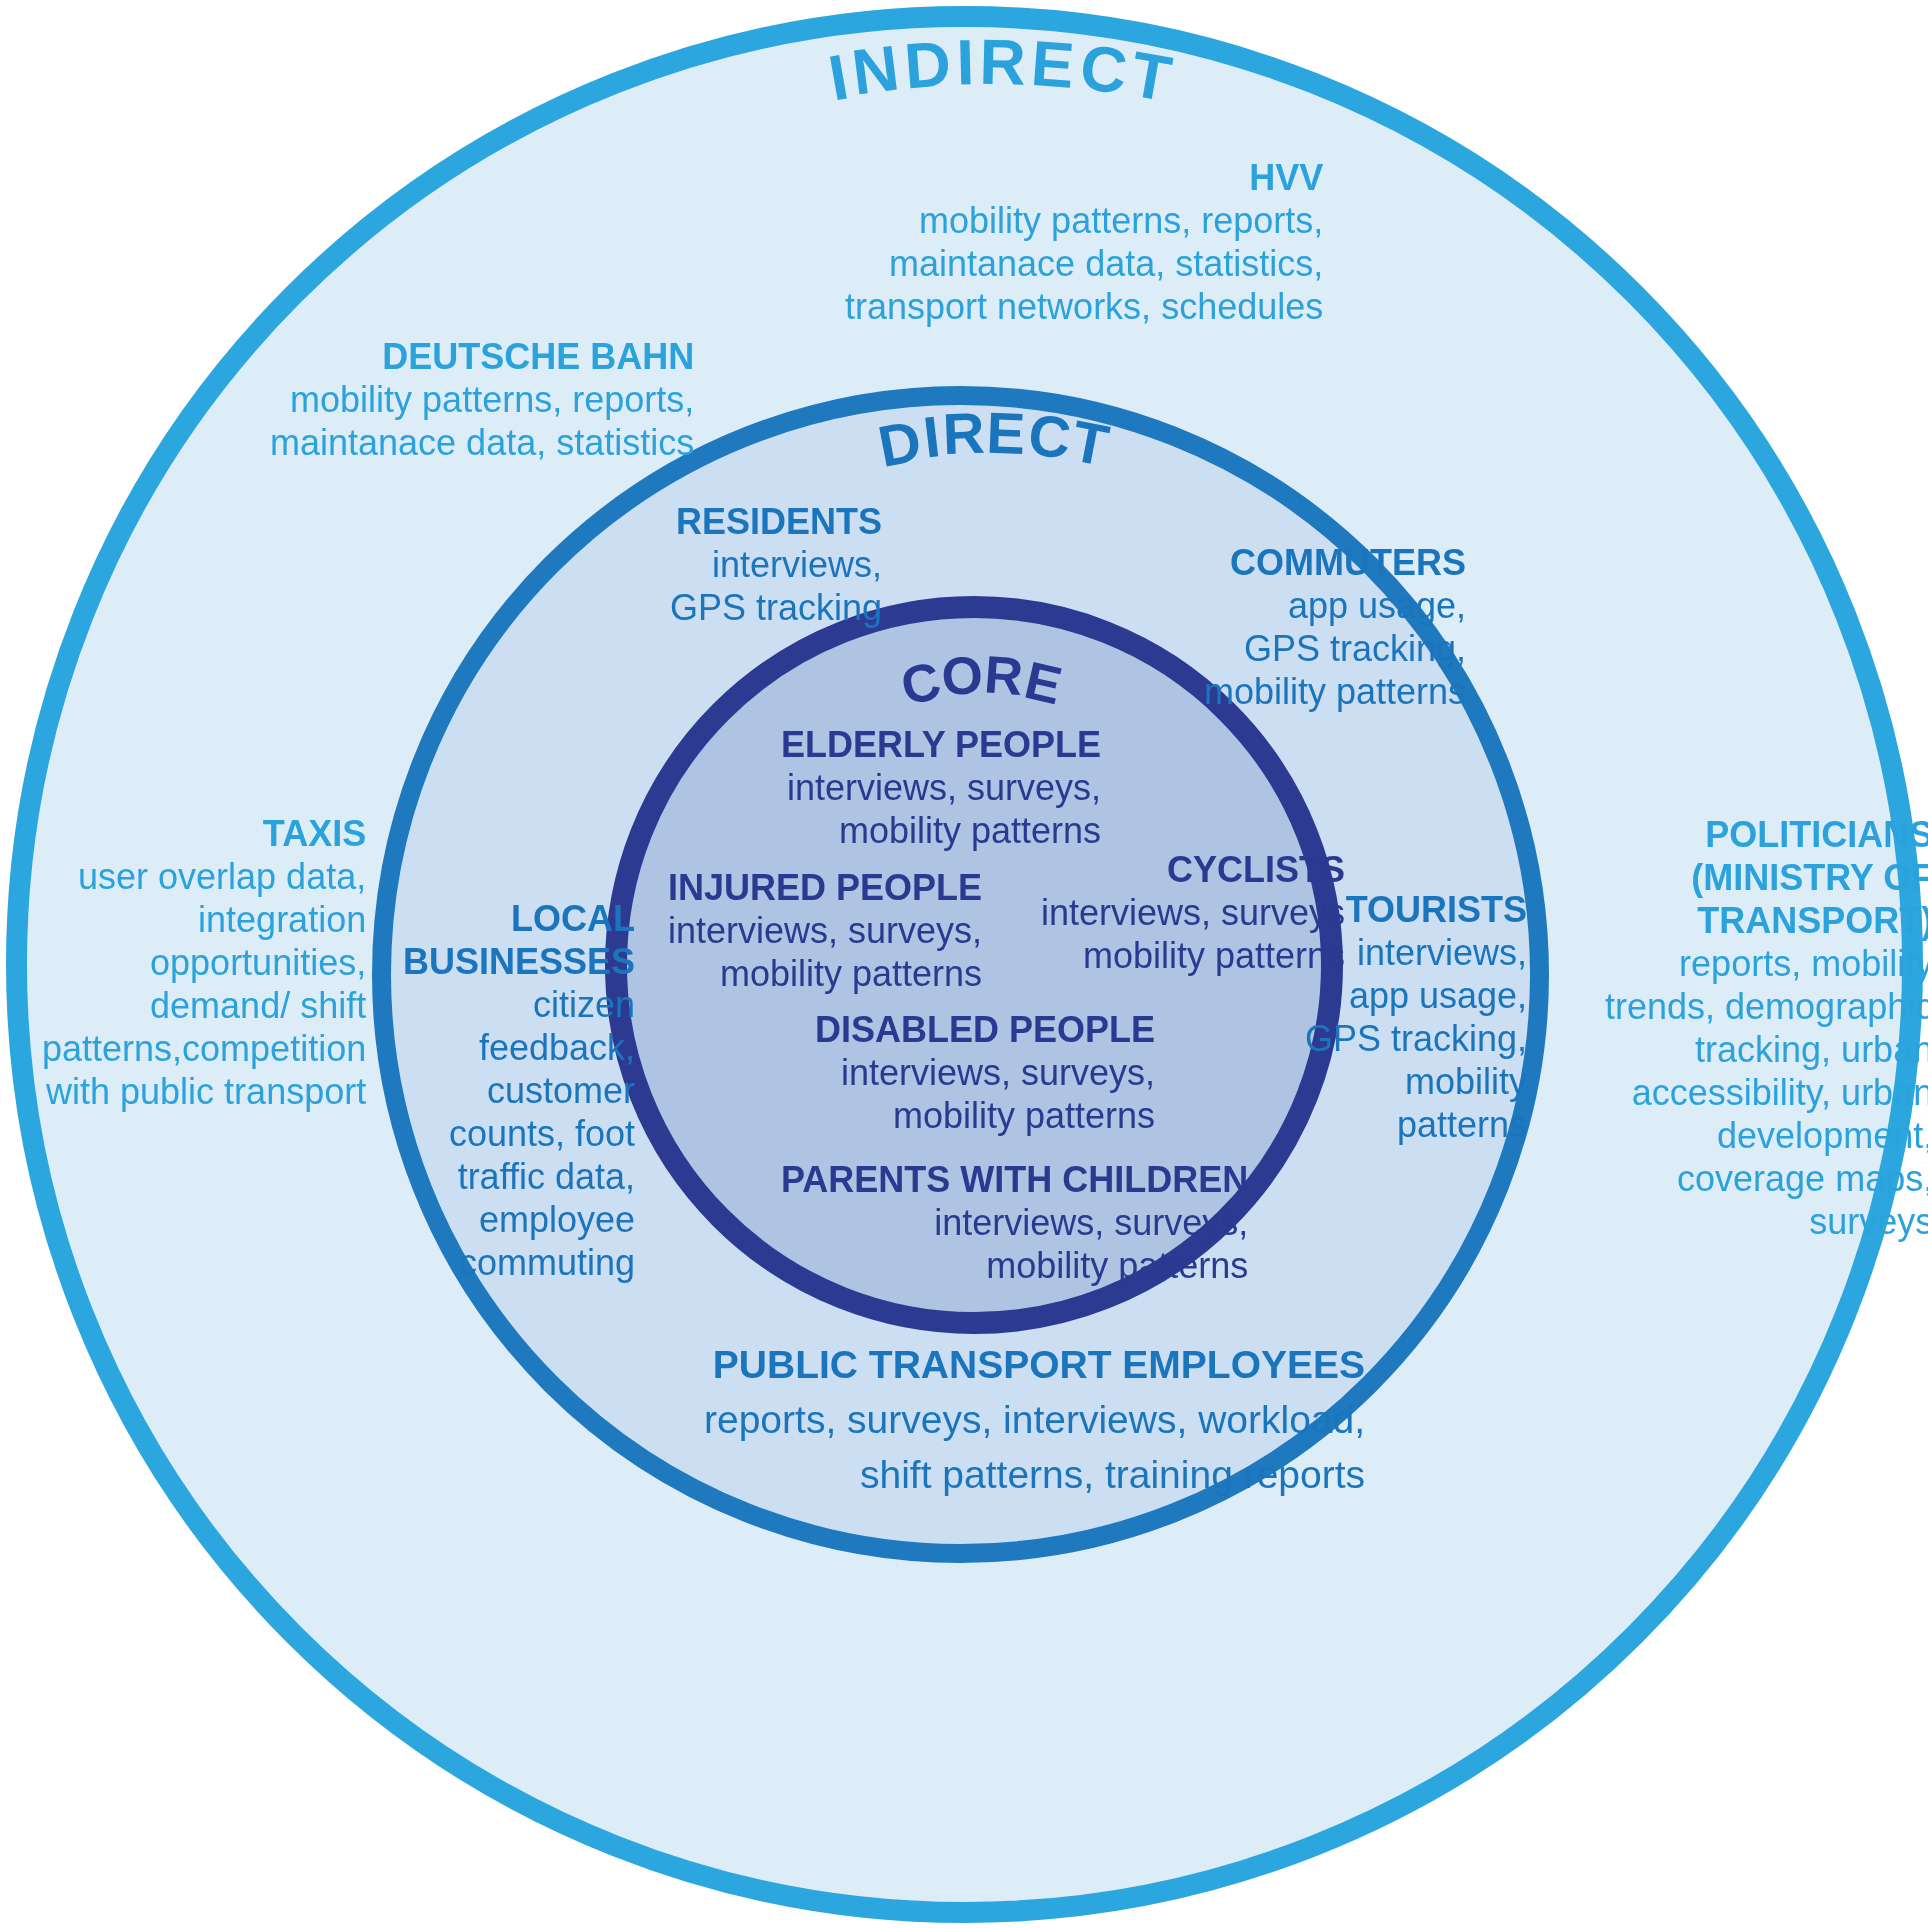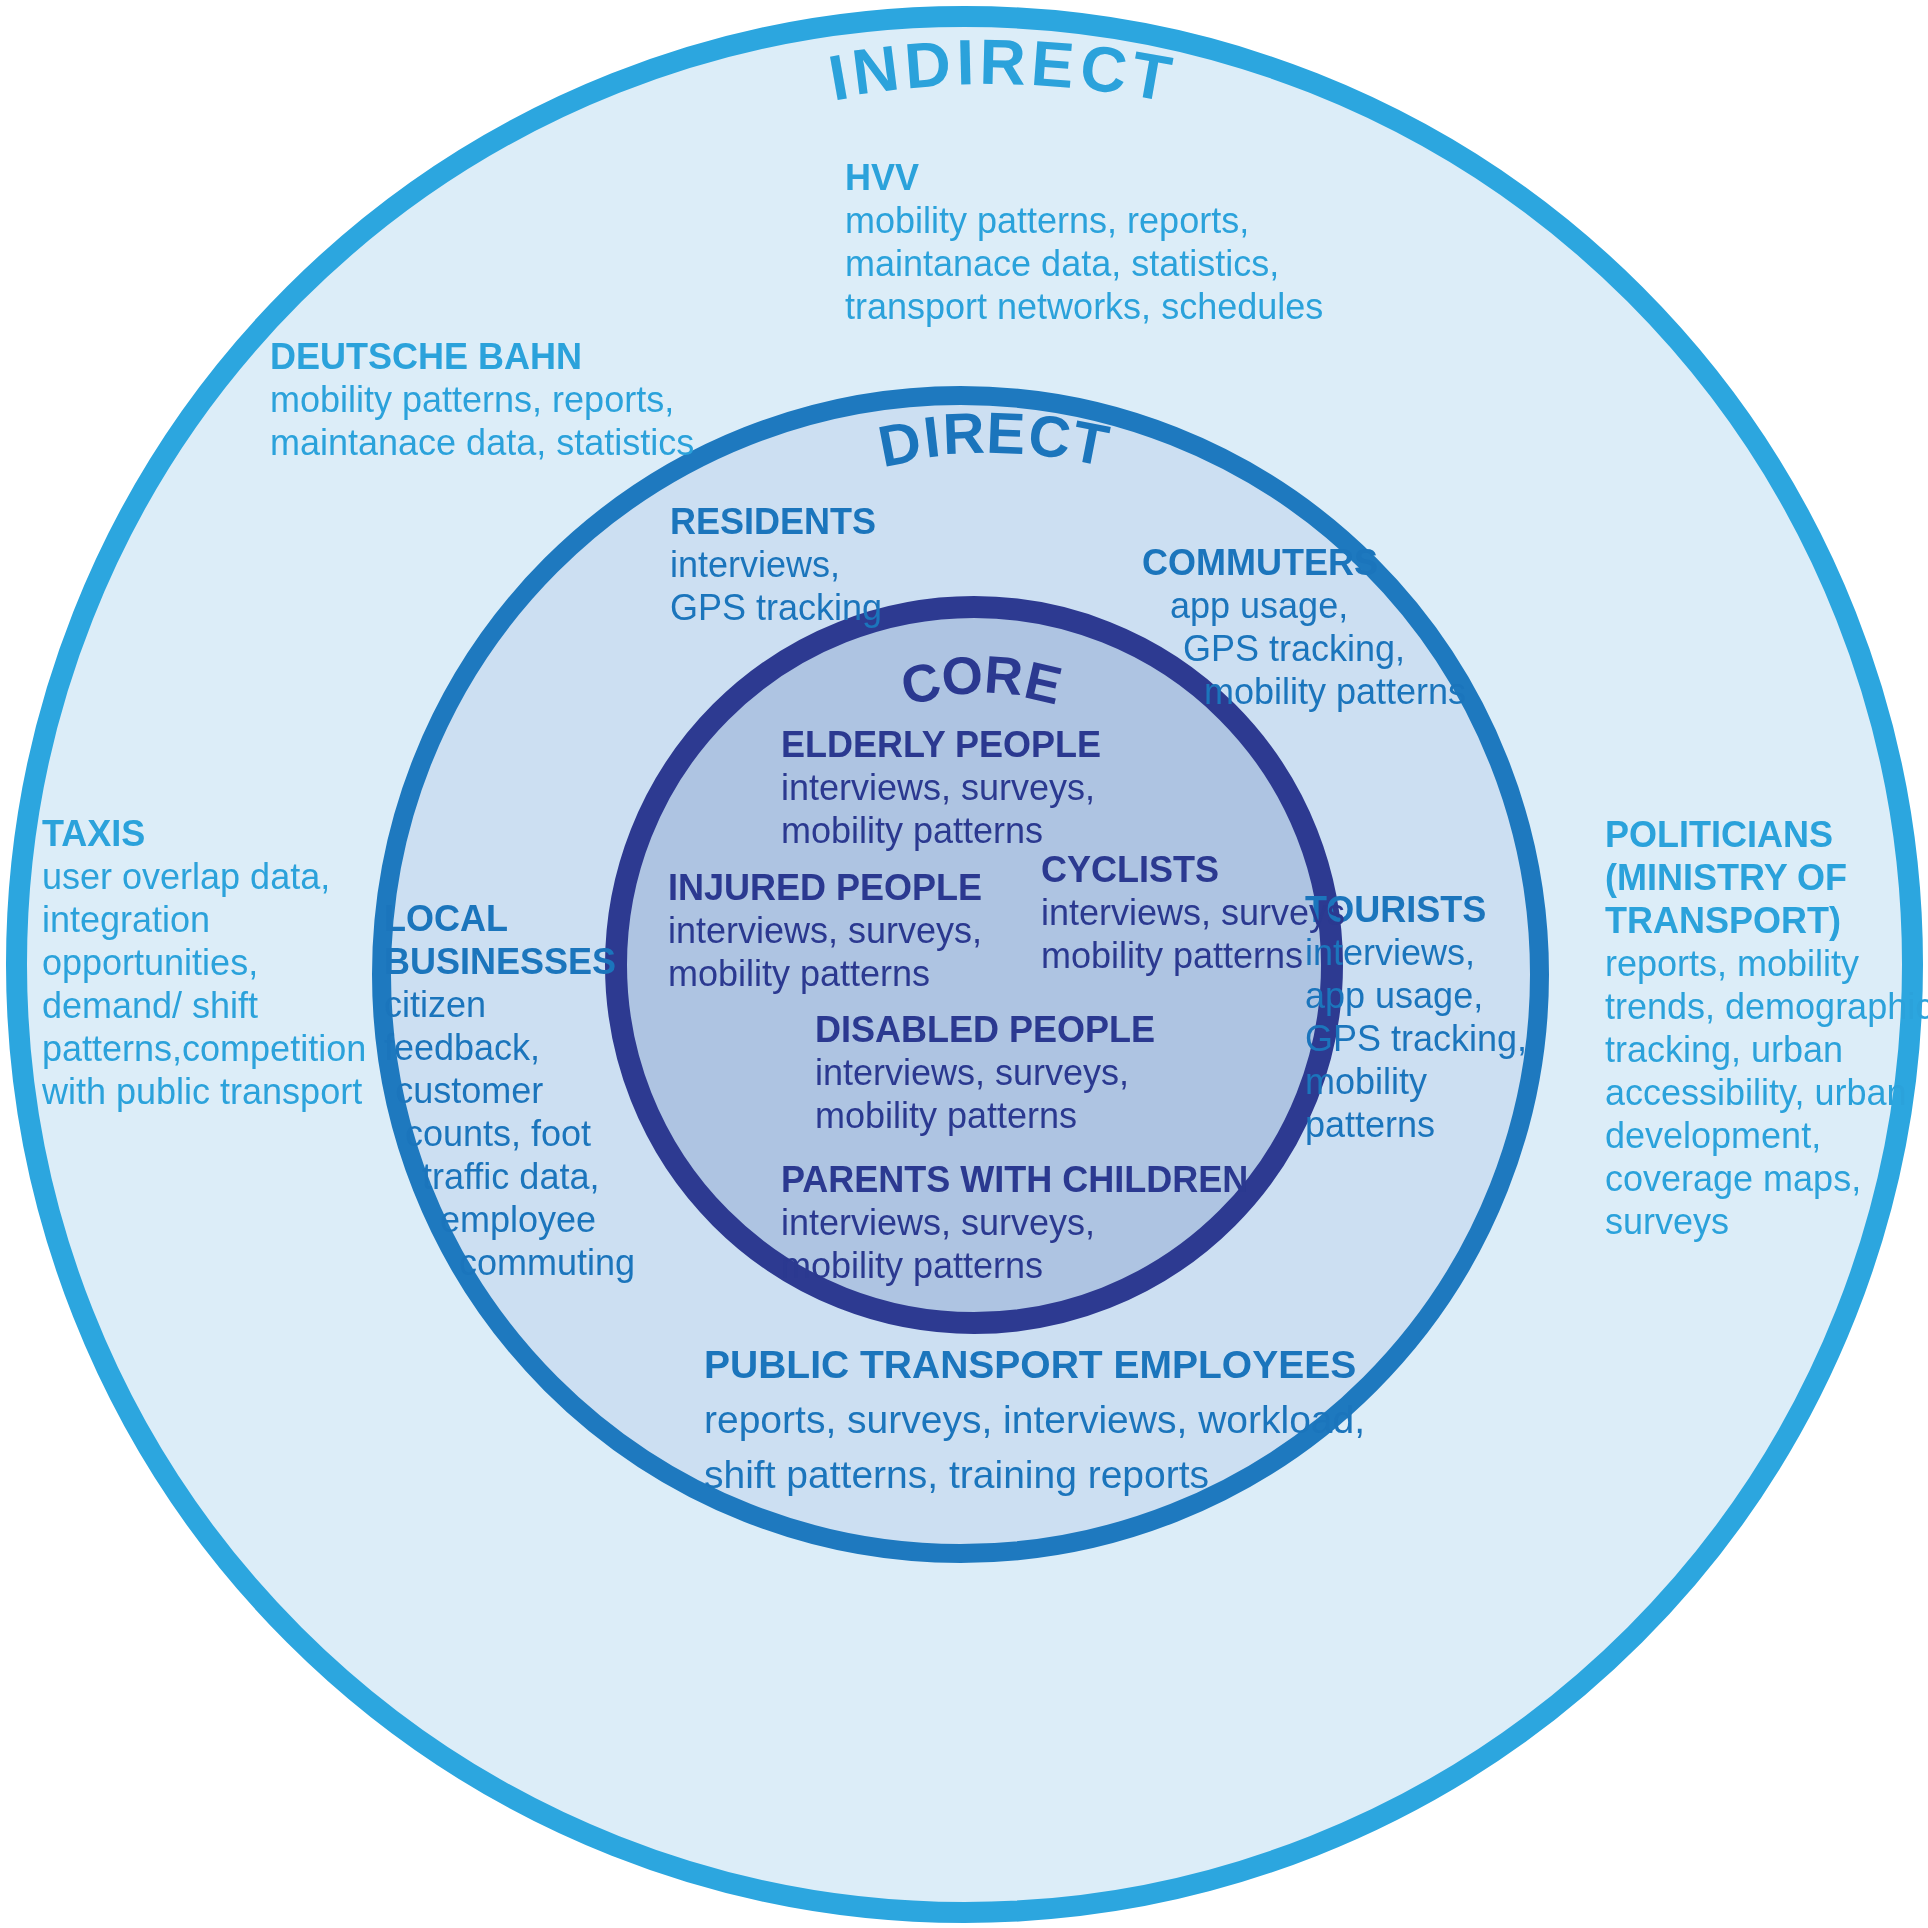--- a/index.html
+++ b/index.html
@@ -10,21 +10,21 @@
   .circle { position:absolute; border-radius:50%; box-sizing:border-box; }
   .circle.outer  { left:5.6px;   top:5.6px;   width:1917px; height:1917px; border:21px solid var(--c-outer_border);  background:var(--c-outer_fill); }
   .circle.direct { left:372px; top:386px; width:1177px; height:1177px; border:19px solid var(--c-direct_border); background:var(--c-direct_fill); }
   .circle.core   { left:605px; top:596px; width:738px;  height:738px;  border:22.6px solid var(--c-core_border);   background:var(--c-core_fill); }
 
   .ring-title { position:absolute; font-weight:bold; white-space:nowrap; transform:translateX(-50%); }
   .title-indirect { left:1003px; top:24.5px;  font-size:64px; letter-spacing:5.6px; color:var(--c-outer_text); }
   .title-direct   { left:995px; top:399px; font-size:58px; letter-spacing:2.8px; color:var(--c-direct_text); }
   .title-core     { left:982px; top:644px; font-size:53px; letter-spacing:1.9px; color:var(--c-core_text); }
 
-  .stk { position:absolute; font-size:36px; line-height:43px; white-space:nowrap; }
+  .stk { position:absolute; font-size:36px; line-height:43px; white-space:nowrap;text-align:right; }
   .stk .nm { font-weight:bold; }
   .t-out  { color:var(--c-outer_text); }
   .t-dir  { color:var(--c-direct_text); }
   .t-core { color:var(--c-core_text); }
 
   
   .stk-hvv        { left:845px;  top:156px; }
   .stk-db         { left:270px;  top:335px; }
   .stk-residents  { left:670px;  top:500px; }
   .stk-commuters  { left:1142px; top:541px; }

